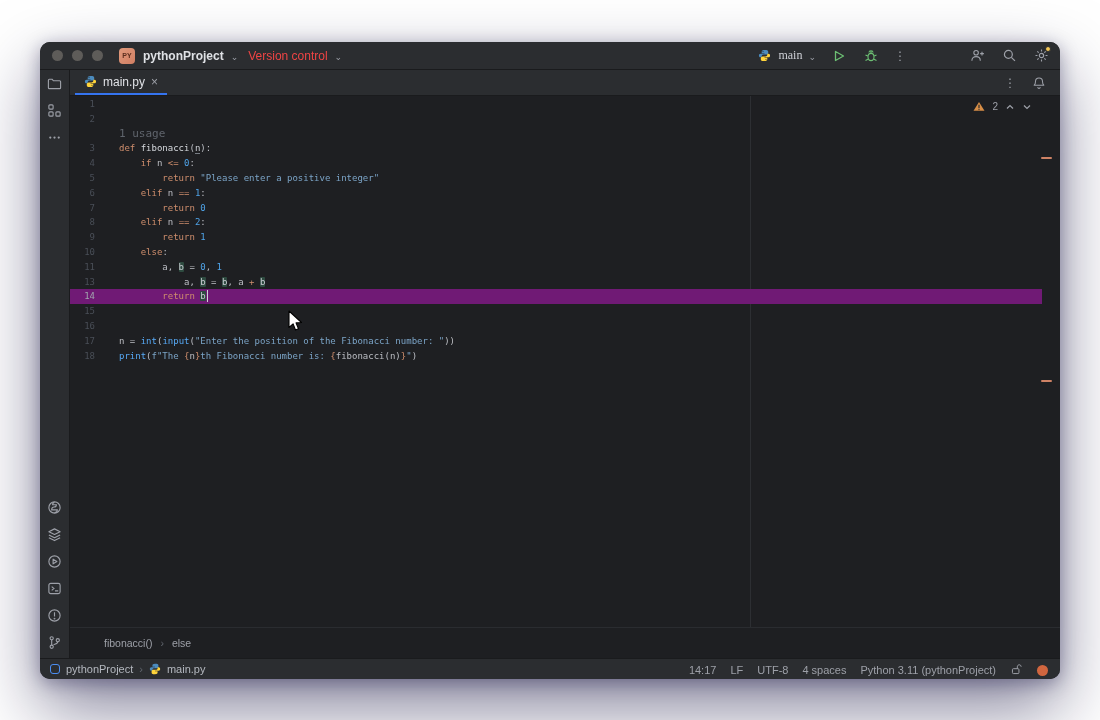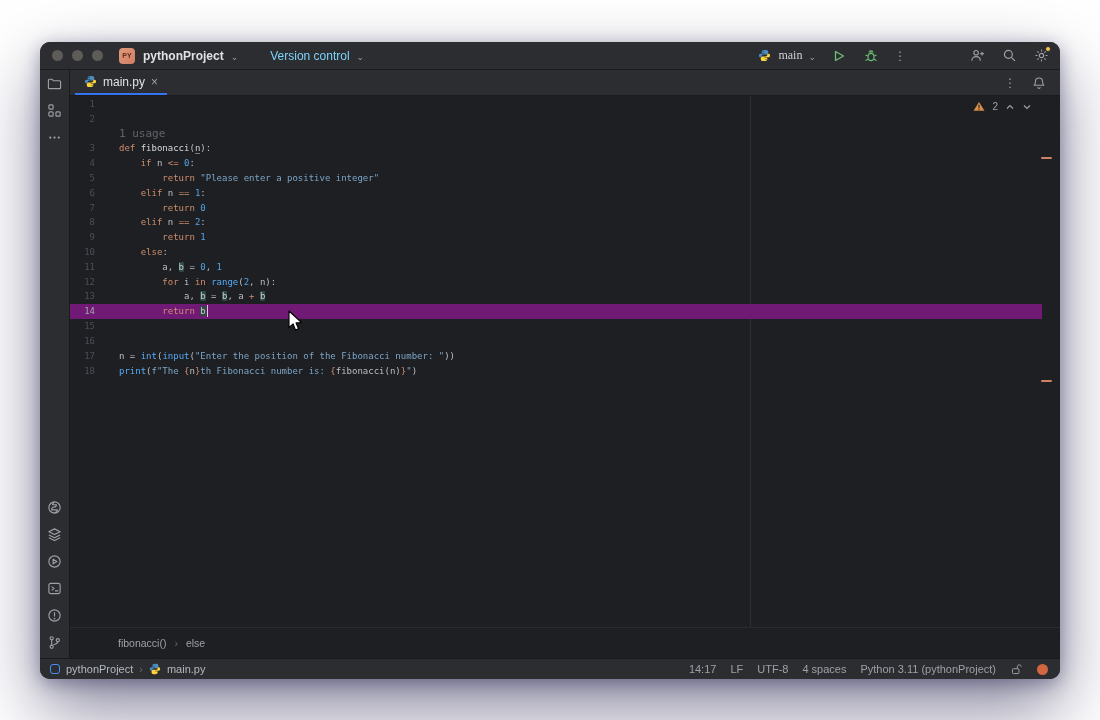--- a/index.html
+++ b/index.html
@@ -22,21 +22,21 @@
   
   .titlebar{ height:28px; background:#2B2D30; border-bottom:1px solid #1A1B1D;
     display:flex; align-items:center; padding:0 10px; gap:6px; }
   .traffic{ display:flex; gap:9px; margin:0 10px 0 2px; }
   .traffic span{ width:11px; height:11px; border-radius:50%; background:#5E5C59; display:block; }
   .proj-icon{ width:16px; height:16px; border-radius:4px;
     background:linear-gradient(135deg,#e09a7d,#d07e62); color:#5b2e1e;
     font-size:7px; font-weight:bold; display:flex; align-items:center; justify-content:center;
     letter-spacing:0; margin-right:2px; }
   .tb-label{ color:#DFE1E5; font-weight:600; }
-  .tb-label.dim{ color:#7dd3fc; font-weight:400; margin-left:26px; }
+  .tb-label.dim{ color:#ef4444; font-weight:400; margin-left:4px; }
   .chev{ color:#9DA0A8; font-size:9px; margin:2px 0 0 1px; }
   .tb-right{ margin-left:auto; display:flex; align-items:center; gap:14px; }
   .tb-right .grp{ display:flex; align-items:center; gap:5px;font-family:Liberation Serif, serif; }
   .icon-btn{ width:18px; height:18px; display:flex; align-items:center; justify-content:center; position:relative; }
   .gear-dot{ position:absolute; right:-1px; top:-1px; width:6px; height:6px; border-radius:50%; background:#F5C754; border:1px solid #2B2D30; }
   .spacer-w{ width:34px; }
   
   .main-row{ display:flex; height:588px; }
   .toolstrip{ width:30px; background:#2B2D30; border-right:1px solid #1A1B1D;
     display:flex; flex-direction:column; align-items:center; padding-top:5px; }
@@ -69,27 +69,27 @@
   .tok-str{ color:#7BA4C7; } .tok-num{ color:#4FA3E8; } .tok-bi{ color:#57AAF7; }
   .tok-hl{ color:#C7CAD0; background:#2E4B40; border-radius:1px; }
   .tok-u{ border-bottom:1px solid #787D85; }
   .inlay{ color:#5F646C; font-size:11px; }
   .caret{ display:inline-block; width:1.5px; height:12px; background:#CDD0D6; vertical-align:middle; margin-left:1px; }
   .inspect{ position:absolute; top:5px; right:28px; display:flex; align-items:center; gap:7px;
     font-family:"Liberation Sans",sans-serif; font-size:10px; color:#9DA0A8; }
   .stripe-mark{ position:absolute; right:8px; width:11px; height:2px; background:#CE8265; border-radius:1px; }
   
   .breadcrumbs{ height:32px; border-top:1px solid #2A2C30; display:flex; align-items:center;
-    padding-left:48px; gap:8px; font-size:10.5px; color:#9DA0A8; background:#1E1F22; }
+    padding-left:34px; gap:8px; font-size:10.5px; color:#9DA0A8; background:#1E1F22; }
   .bc-sep{ color:#5F646C; }
   
   .statusbar{ height:21px; background:#2B2D30; border-top:1px solid #1A1B1D;
     display:flex; align-items:center; padding:0 12px 0 10px; font-size:11px; color:#9DA0A8; }
   .sb-left{ display:flex; align-items:center; gap:6px; color:#B4B8BF; }
-  .sb-right{ margin-left:auto; display:flex; align-items:center; gap:14px; }
+  .sb-right{ margin-left:auto; display:flex; align-items:flex-end; gap:14px; }
   .sb-dot{ width:11px; height:11px; border-radius:50%; background:#D1663F; display:inline-block; }
   .proj-mini{ width:10px; height:10px; border-radius:3px; border:1.5px solid #4B8DF0; display:inline-block; }
   .cursor-arrow{ position:absolute; left:285px; top:310px; pointer-events:none; }
   svg{ display:block; }
 </style>
 </head>
 <body>
 
 <div class="window">
 
@@ -276,21 +276,20 @@
             <div class="code-row"><span class="gutter"></span><span class="code-text inlay">1 usage</span></div>
             <div class="code-row"><span class="gutter">3</span><span class="code-text"><span class="tok-kw">def </span><span class="tok-fn">fibonacci</span><span class="tok-pl">(</span><span class="tok-u">n</span><span class="tok-pl">):</span></span></div>
             <div class="code-row"><span class="gutter">4</span><span class="code-text"><span class="tok-pl">    </span><span class="tok-kw">if</span><span class="tok-pl"> n </span><span class="tok-op">&lt;=</span><span class="tok-pl"> </span><span class="tok-num">0</span><span class="tok-pl">:</span></span></div>
             <div class="code-row"><span class="gutter">5</span><span class="code-text"><span class="tok-pl">        </span><span class="tok-kw">return</span><span class="tok-pl"> </span><span class="tok-str">"Please enter a positive integer"</span></span></div>
             <div class="code-row"><span class="gutter">6</span><span class="code-text"><span class="tok-pl">    </span><span class="tok-kw">elif</span><span class="tok-pl"> n </span><span class="tok-op">==</span><span class="tok-pl"> </span><span class="tok-num">1</span><span class="tok-pl">:</span></span></div>
             <div class="code-row"><span class="gutter">7</span><span class="code-text"><span class="tok-pl">        </span><span class="tok-kw">return</span><span class="tok-pl"> </span><span class="tok-num">0</span></span></div>
             <div class="code-row"><span class="gutter">8</span><span class="code-text"><span class="tok-pl">    </span><span class="tok-kw">elif</span><span class="tok-pl"> n </span><span class="tok-op">==</span><span class="tok-pl"> </span><span class="tok-num">2</span><span class="tok-pl">:</span></span></div>
             <div class="code-row"><span class="gutter">9</span><span class="code-text"><span class="tok-pl">        </span><span class="tok-kw">return</span><span class="tok-pl"> </span><span class="tok-num">1</span></span></div>
             <div class="code-row"><span class="gutter">10</span><span class="code-text"><span class="tok-pl">    </span><span class="tok-kw">else</span><span class="tok-pl">:</span></span></div>
             <div class="code-row"><span class="gutter">11</span><span class="code-text"><span class="tok-pl">        a, </span><span class="tok-hl">b</span><span class="tok-pl"> = </span><span class="tok-num">0</span><span class="tok-pl">, </span><span class="tok-num">1</span></span></div>
-            <div class="code-row"><span class="gutter">12</span><span class="code-text"><span class="tok-pl">        </span><span class="tok-kw">for</span><span class="tok-pl"> i </span><span class="tok-kw">in</span><span class="tok-pl"> </span><span class="tok-bi">range</span><span class="tok-pl">(</span><span class="tok-num">2</span><span class="tok-pl">, n):</span></span></div>
             <div class="code-row"><span class="gutter">13</span><span class="code-text"><span class="tok-pl">            a, </span><span class="tok-hl">b</span><span class="tok-pl"> = </span><span class="tok-hl">b</span><span class="tok-pl">, a </span><span class="tok-op">+</span><span class="tok-pl"> </span><span class="tok-hl">b</span></span></div>
             <div class="code-row current"><span class="gutter">14</span><span class="code-text"><span class="tok-pl">        </span><span class="tok-kw">return</span><span class="tok-pl"> </span><span class="tok-hl">b</span><span class="caret"></span></span></div>
             <div class="code-row"><span class="gutter">15</span><span class="code-text"></span></div>
             <div class="code-row"><span class="gutter">16</span><span class="code-text"></span></div>
             <div class="code-row"><span class="gutter">17</span><span class="code-text"><span class="tok-pl">n = </span><span class="tok-bi">int</span><span class="tok-pl">(</span><span class="tok-bi">input</span><span class="tok-pl">(</span><span class="tok-str">"Enter the position of the Fibonacci number: "</span><span class="tok-pl">))</span></span></div>
             <div class="code-row"><span class="gutter">18</span><span class="code-text"><span class="tok-bi">print</span><span class="tok-pl">(</span><span class="tok-str">f"The </span><span class="tok-op">{</span><span class="tok-pl">n</span><span class="tok-op">}</span><span class="tok-str">th Fibonacci number is: </span><span class="tok-op">{</span><span class="tok-pl">fibonacci(n)</span><span class="tok-op">}</span><span class="tok-str">"</span><span class="tok-pl">)</span></span></div>
           </div>
         <div class="inspect">
           <svg width="12" height="11" viewBox="0 0 14 12">
             <path d="M7 .8L13.4 11H.6z" fill="#D78E47"></path>

